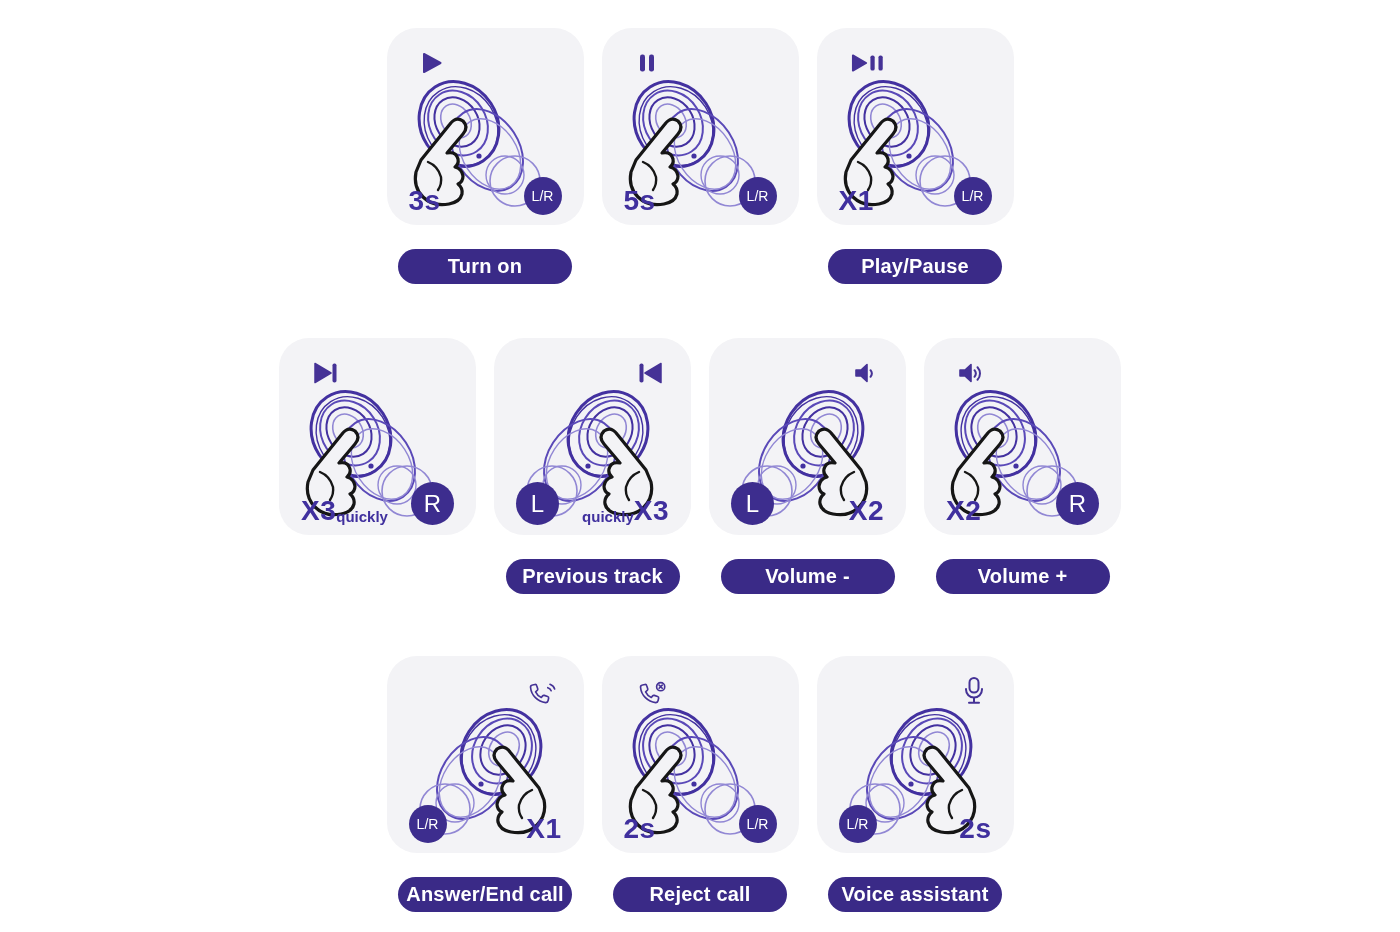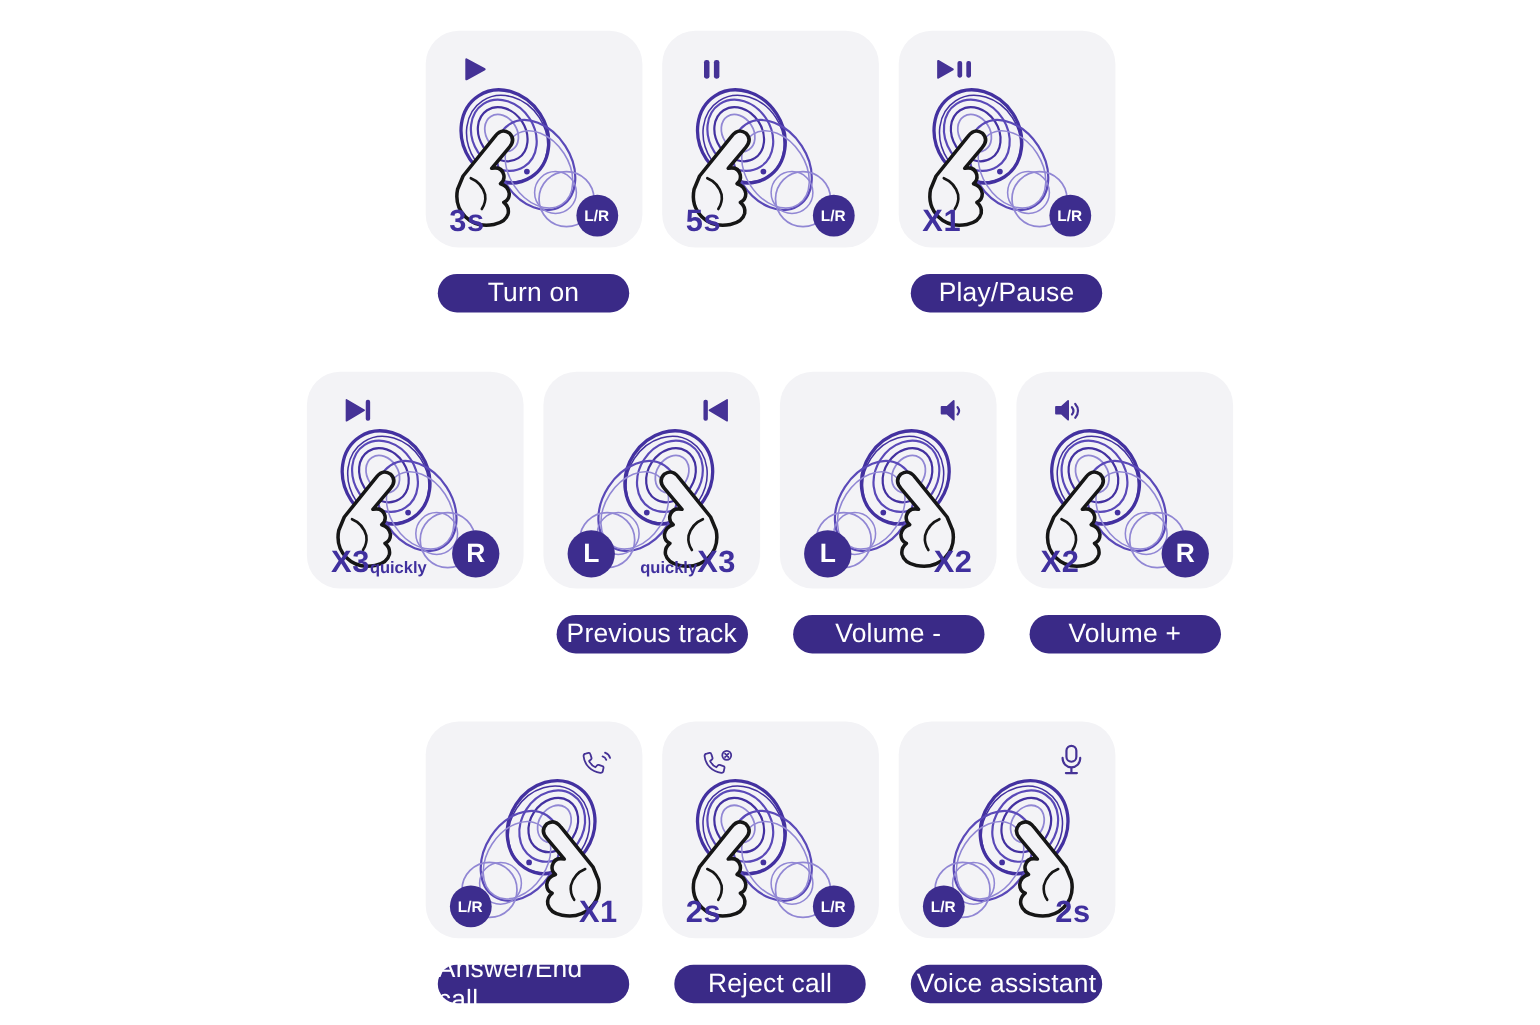--- a/index.html
+++ b/index.html
@@ -28,24 +28,24 @@
   .c-right{right:28px}
   .art{position:absolute;left:8px;top:50px;width:170px;height:140px;line-height:0}
   .art svg{width:170px;height:140px}
   .mirror svg{transform:scaleX(-1)}
   .slot{position:absolute;bottom:10px;display:flex;align-items:flex-end}
   .bl{left:22px}
   .br{right:22px}
   .action{font-size:28px;font-weight:700;color:var(--accent-text);line-height:1;letter-spacing:.5px}
   .action-sub{font-size:15px;font-weight:700;color:var(--accent-text);line-height:1;padding-bottom:1px}
   .badge{min-width:38px;height:38px;border-radius:50%;background:var(--badge);color:#fff;
-         display:flex;align-items:center;justify-content:center;font-weight:700;font-size:14px;padding:0 2px}
+         display:flex;align-items:center;justify-content:center;font-weight:400;font-size:14px;padding:0 2px}
   .badge.single{min-width:43px;height:43px;font-size:24px}
   .pill{width:174px;height:35px;margin:24px auto 0;border-radius:18px;background:var(--pill);
-        color:#fff;display:flex;align-items:center;justify-content:center;font-size:24px;font-weight:400;letter-spacing:.2px}
+        color:#fff;display:flex;align-items:center;justify-content:center;font-size:20px;font-weight:700;letter-spacing:.2px}
   
   .ic-f{fill:var(--icon)}
   .ic-s{fill:none;stroke:var(--icon);stroke-width:2;stroke-linecap:round;stroke-linejoin:round}
   .ic-s-thin{fill:none;stroke:var(--icon);stroke-width:1.7;stroke-linecap:round;stroke-linejoin:round}
   .eb-d{stroke:var(--eb-dark);fill:none}
   .eb-m{stroke:var(--eb-mid);fill:none}
   .eb-l{stroke:var(--eb-light);fill:none}
   .eb-dot{fill:var(--eb-dark)}
   .hand{fill:var(--card-bg);stroke:var(--hand);stroke-width:3.2;stroke-linejoin:round}
   .hand-line{fill:none;stroke:var(--hand);stroke-width:2.4;stroke-linecap:round}

